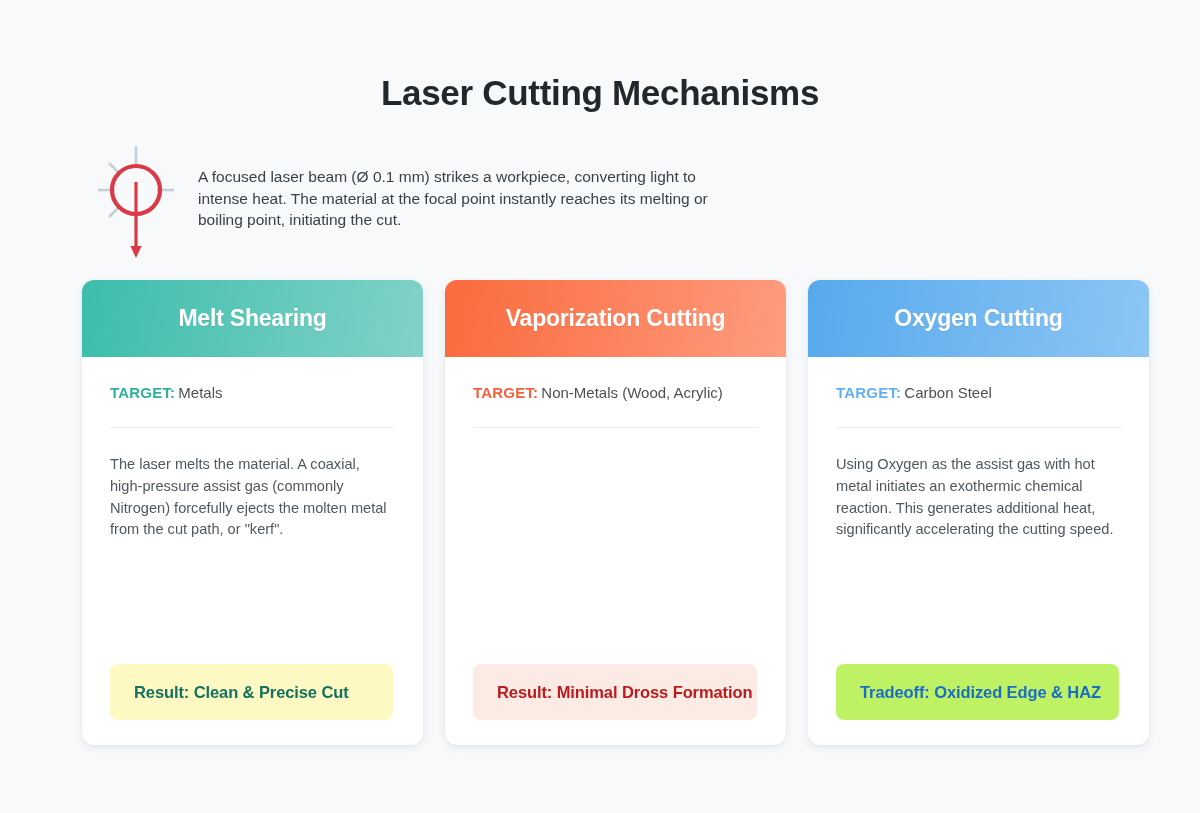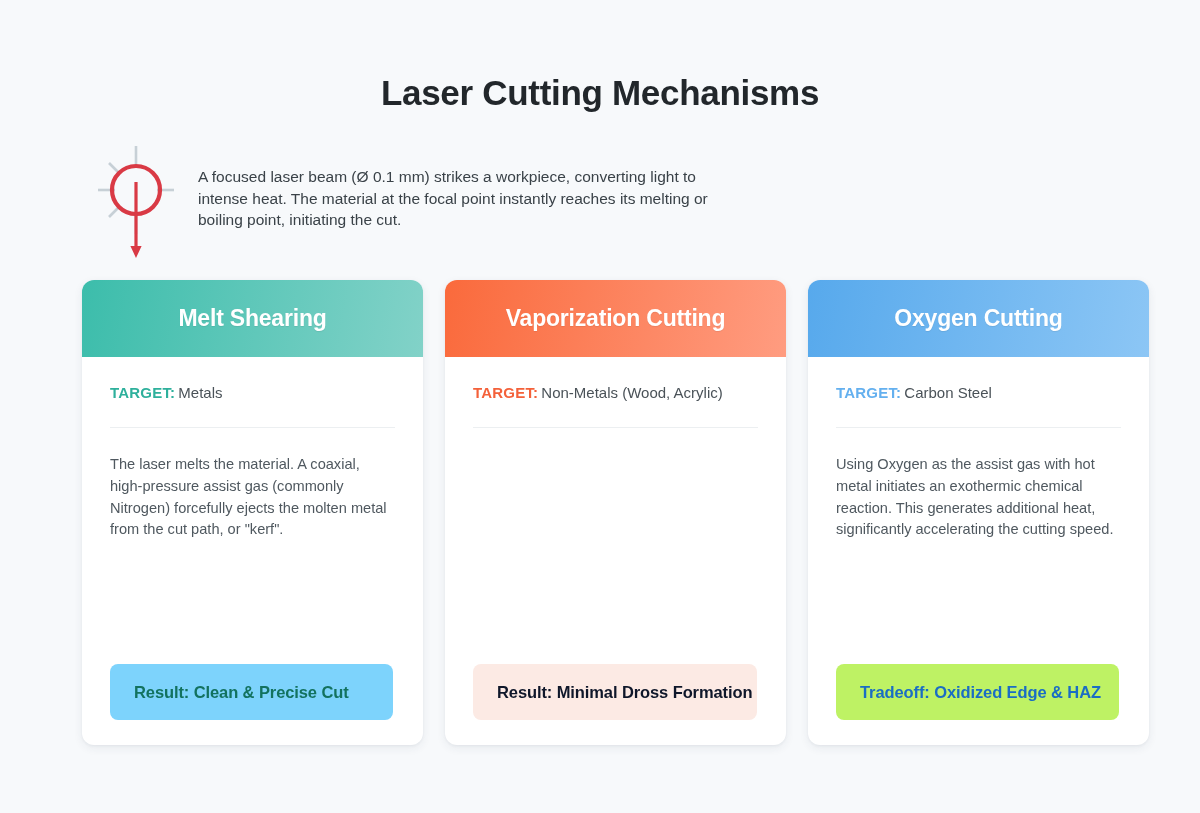--- a/index.html
+++ b/index.html
@@ -182,36 +182,36 @@
     <div class="card">
       <div class="card-header" style="background: linear-gradient(100deg, rgb(60, 189, 171), rgb(130, 210, 200));">
         <span>Melt Shearing</span>
       </div>
       <div class="card-body">
         <div class="target-row">
           <span class="target-label" style="color: rgb(46, 176, 156);">TARGET:</span><span class="target-value">Metals</span>
         </div>
         <div class="divider"></div>
         <p class="desc">The laser melts the material. A coaxial, high-pressure assist gas (commonly Nitrogen) forcefully ejects the molten metal from the cut path, or "kerf".</p>
-        <div class="result-badge" style="background: #7dd3fc; color: rgb(19, 114, 95); width: 283px;">
+        <div class="result-badge" style="background: #fef9c3; color: rgb(19, 114, 95); width: 283px;">
           <span>Result: Clean &amp; Precise Cut</span>
         </div>
       </div>
     </div>
 
     <div class="card">
       <div class="card-header" style="background: linear-gradient(100deg, rgb(250, 106, 60), rgb(255, 156, 128));">
         <span>Vaporization Cutting</span>
       </div>
       <div class="card-body">
         <div class="target-row">
           <span class="target-label" style="color: rgb(244, 97, 58);">TARGET:</span><span class="target-value">Non-Metals (Wood, Acrylic)</span>
         </div>
         <div class="divider"></div>
-        <div class="result-badge" style="background: rgb(252, 234, 228); color: #0f172a; width: 284px;">
+        <div class="result-badge" style="background: rgb(252, 234, 228); color: #b91c1c; width: 284px;">
           <span>Result: Minimal Dross Formation</span>
         </div>
       </div>
     </div>
 
     <div class="card">
       <div class="card-header" style="background: linear-gradient(100deg, rgb(87, 169, 236), rgb(140, 198, 245));">
         <span>Oxygen Cutting</span>
       </div>
       <div class="card-body">

